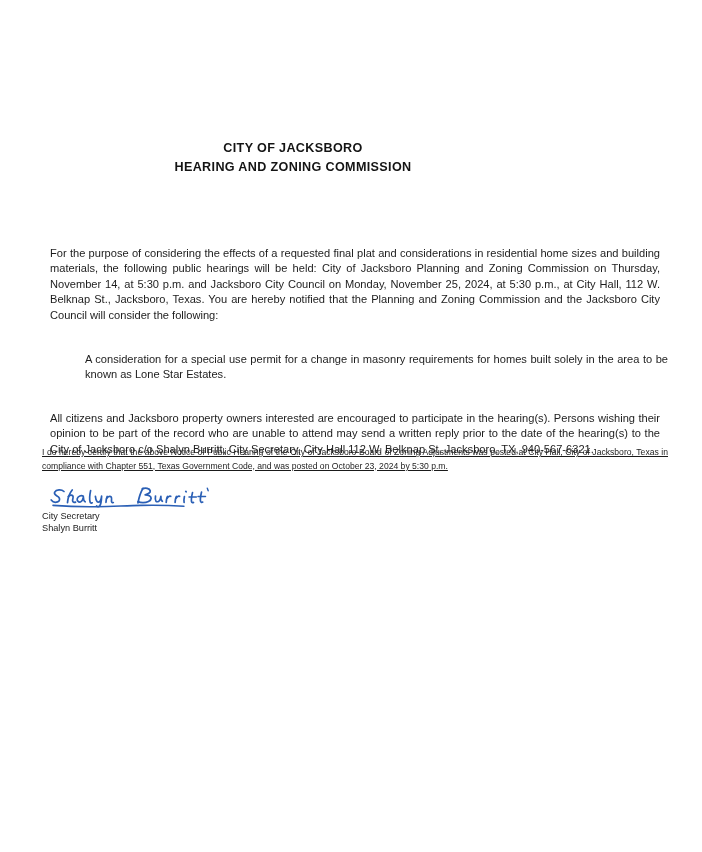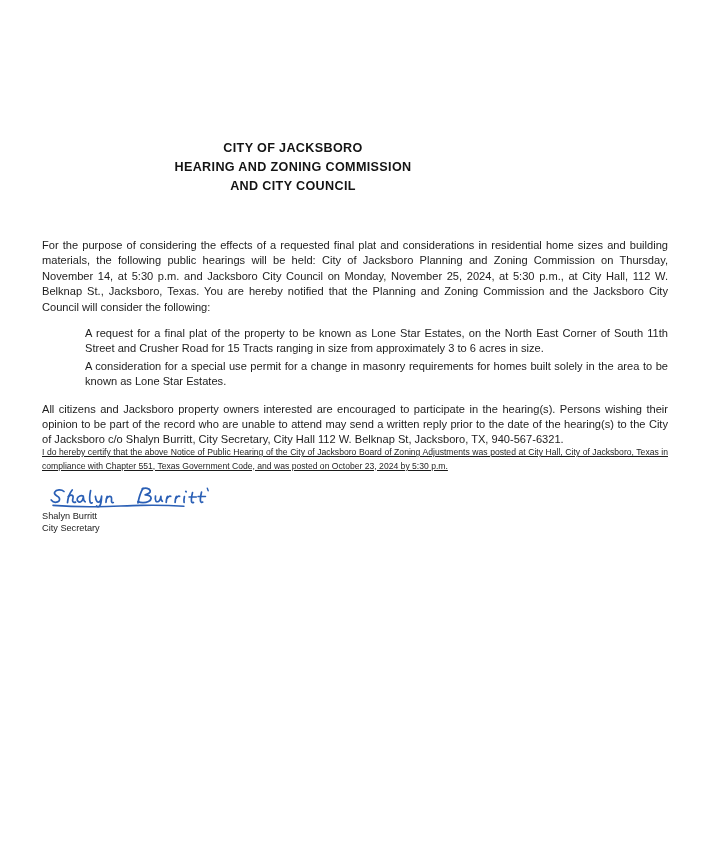--- a/index.html
+++ b/index.html
@@ -38,21 +38,21 @@
   }
 
   
   .body-block {
     position: absolute;
     left: 42px;
     top: 238px;
     width: 626px;
   }
   p.para {
-    margin: 0;
+    margin: 8px;
     font-size: 11.1px;
     line-height: 15.4px;
     text-align: justify;
     text-justify: inter-word;
     color: #1c1c1c;
   }
   p.para.indent {
     margin-left: 43px;
     width: 583px;
   }
@@ -101,27 +101,25 @@
   .sig-name-line.first { margin-top: 0px; }
 </style>
 </head>
 <body>
 
 <div class="page">
 
   <div class="doc-heading">
     <div class="hline">CITY OF JACKSBORO</div>
     <div class="hline">HEARING AND ZONING COMMISSION</div>
-    <div class="hline">AND CITY COUNCIL</div>
   </div>
 
   <div class="body-block">
     <p class="para">For the purpose of considering the effects of a requested final plat and considerations in residential home sizes and building materials, the following public hearings will be held: City of Jacksboro Planning and Zoning Commission on Thursday, November 14, at 5:30 p.m. and Jacksboro City Council on Monday, November 25, 2024, at 5:30 p.m., at City Hall, 112 W. Belknap St., Jacksboro, Texas.  You are hereby notified that the Planning and Zoning Commission and the Jacksboro City Council will consider the following:</p>
     <div class="gap-indent"></div>
-    <p class="para indent">A request for a final plat of the property to be known as Lone Star Estates, on the North East Corner of South 11th Street and Crusher Road for 15 Tracts ranging in size from approximately 3 to 6 acres in size.</p>
     <div class="gap-small"></div>
     <p class="para indent">A consideration for a special use permit for a change in masonry requirements for homes built solely in the area to be known as Lone Star Estates.</p>
     <div class="gap-para"></div>
     <p class="para">All citizens and Jacksboro property owners interested are encouraged to participate in the hearing(s). Persons wishing their opinion to be part of the record who are unable to attend may send a written reply prior to the date of the hearing(s) to the City of Jacksboro c/o Shalyn Burritt, City Secretary, City Hall 112 W. Belknap St, Jacksboro, TX, 940-567-6321.</p>
   </div>
 
   <div class="cert-block">
     <p class="cert">I do hereby certify that the above Notice of Public Hearing of the City of Jacksboro Board of Zoning Adjustments was posted at City Hall, City of Jacksboro, Texas in compliance with Chapter 551, Texas Government Code, and was posted on October 23, 2024 by 5:30 p.m.</p>
   </div>
 
@@ -151,17 +149,17 @@
           <path d="M150.5 7.6c-.8 3.4-1.4 6.9-1 8.9.2 1 1.1 1.4 2 1" stroke-width="1.7"></path>
           <path d="M147 11.9h7.4" stroke-width="1.5"></path>
           <path d="M159.5 7.2c-.8 3.4-1.4 6.9-1 8.9.2 1.1 1.2 1.5 2.2 1" stroke-width="1.7"></path>
           <path d="M156 11.6h7.5" stroke-width="1.5"></path>
           <path d="M165.3 3.2l.9 2.6" stroke-width="1.4"></path>
 
           <path d="M11 20.4c14.6 1.1 29.3 1.5 44 1.3 14.6-.2 29.3-1 43.9-1.3 14.3-.3 28.7-.1 43 .9" stroke-width="1.6"></path>
         </g>
       </svg>
     </span>
+    <p class="sig-name-line">City Secretary</p>
     <p class="sig-name-line first">Shalyn Burritt</p>
-    <p class="sig-name-line">City Secretary</p>
   </div>
 
 </div>
 
 </body></html>

